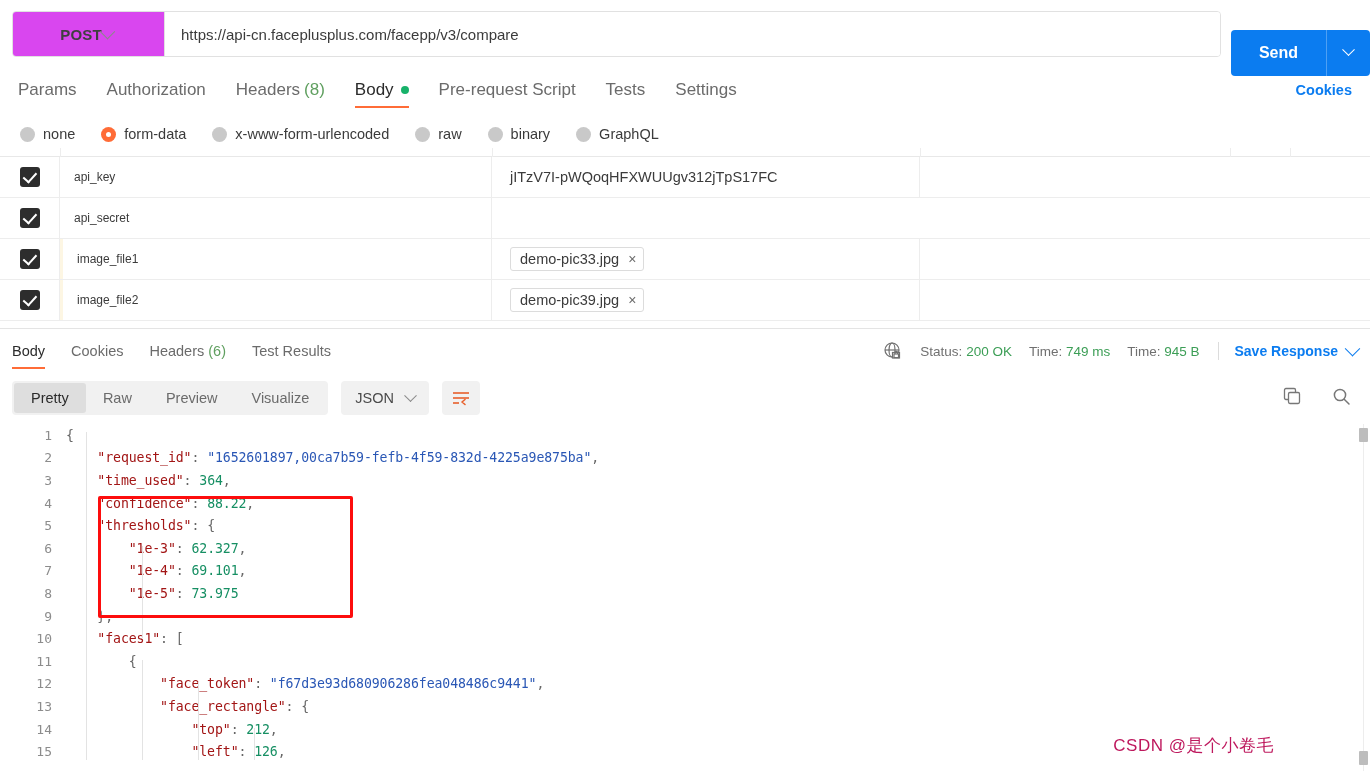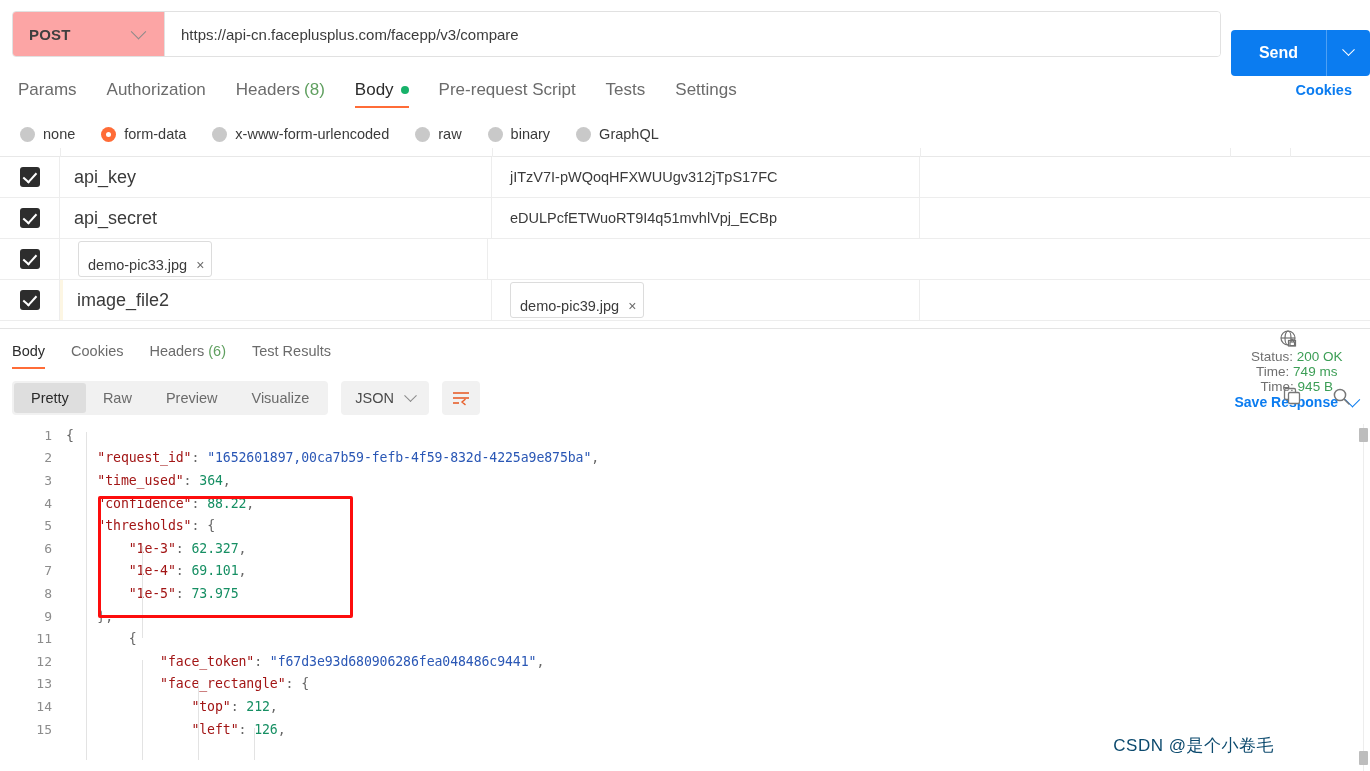--- a/index.html
+++ b/index.html
@@ -17,22 +17,22 @@
   .urlbar {
     position: absolute; left: 0; top: 0; width: 1370px; height: 68px;
     display: flex; align-items: center; padding: 10px 0 10px 12px;
   }
   .method-url {
     display: flex; align-items: stretch; flex: 1 1 auto;
     border: 1px solid #e1e1e1; border-radius: 4px; height: 46px;
     background: #fff; overflow: hidden; margin-right: 10px;
   }
   .method-select {
-    display: flex; align-items: center; justify-content: space-between;
-    width: 152px; background: #fca5a5; border-right: 1px solid #e1e1e1;
+    display: flex; align-items: center; justify-content: center;
+    width: 152px; background: #d946ef; border-right: 1px solid #e1e1e1;
     padding: 0 20px 0 16px; cursor: pointer;
   }
   .method-label { font-size: 15px; font-weight: bold; color: #3f3f3f; letter-spacing:.2px; }
   .chev { width: 11px; height: 11px; border-right: 1.6px solid #8a8a8a; border-bottom: 1.6px solid #8a8a8a;
           transform: rotate(45deg) translate(-2px,-2px); }
   .chev.small { width: 9px; height: 9px; border-width:1.5px; }
   .url-input {
     flex: 1; display:flex; align-items:center; padding: 0 16px;
     font-size: 15px; color: #3b3b3b; background:#fff; cursor: text;
   }
@@ -98,31 +98,31 @@
   .cbx {
     width:20px; height:20px; border-radius:3px; background:#2d2d2d;
     display:flex; align-items:center; justify-content:center; cursor:pointer;
   }
   .cbx::after {
     content:""; width:6px; height:11px; border-right:2.4px solid #fff; border-bottom:2.4px solid #fff;
     transform: rotate(42deg) translate(-1px,-1px);
   }
   .fd-c-key {
     width: 432px; display:flex; align-items:center; padding-left:14px;
-    border-right:1px solid #ededed; font-size:18px; color:#3b3b3b;
+    border-right:1px solid #ededed; font-size:12px; color:#3b3b3b;
   }
   .fd-c-key.file { border-left: 3px solid #fdf6e3; }
   .fd-c-val {
     width: 428px; display:flex; align-items:center; padding-left:18px;
     border-right:1px solid #ededed; font-size:14.5px; color:#3b3b3b;
   }
   .fd-c-desc { flex:1; }
   .file-chip {
     display:inline-flex; align-items:center; border:1px solid #dcdcdc; border-radius:3px;
-    padding: 15px 7px 3px 9px; background:#fff; font-size:14.5px; color:#3b3b3b; cursor:pointer;
+    padding: 3px 7px 3px 9px; background:#fff; font-size:14.5px; color:#3b3b3b; cursor:pointer;
   }
   .file-chip .x {
     margin-left:9px; color:#6b6b6b; font-size:14px; line-height:1; cursor:pointer;
   }
   .fd-minicol { position:absolute; top:-9px; width:1px; height:9px; background:#ededed; }
 
   
   .resp-head {
     position:absolute; left:0; top:328px; width:1370px; height:44px;
     border-top:1px solid #e4e4e4;
@@ -130,21 +130,21 @@
   }
   .rstab {
     font-size:14.5px; color:#6b6b6b; margin-right:26px; cursor:pointer;
     height:44px; display:flex; align-items:center; position:relative; white-space:nowrap;
   }
   .rstab.active { color:#2b2b2b; }
   .rstab.active::after {
     content:""; position:absolute; left:0; right:0; bottom:4px; height:2px; background:#ff6c37;
   }
   .resp-meta {
-    position:absolute; right:12px; top:0; height:44px; display:flex; align-items:center; gap:0;flex-direction:column;
+    position:absolute; right:12px; top:0; height:44px; display:flex; align-items:center; gap:0;
   }
   .meta-item { font-size:13.5px; color:#707070; margin-left:17px; white-space:nowrap; }
   .meta-item b { font-weight:normal; }
   .meta-val { color:#3c9e56; }
   .meta-divider { width:1px; height:18px; background:#dcdcdc; margin-left:18px; }
   .save-resp {
     font-size:14px; font-weight:bold; color:#0b7cf0; margin-left:16px; cursor:pointer;
     display:flex; align-items:center;
   }
   .save-resp .chev { border-color:#0b7cf0; margin-left:9px; }
@@ -203,21 +203,21 @@
     position:absolute; right:2px; top:424px; width:8px; height:347px;
   }
   .vscroll .track { position:absolute; left:3px; top:0; bottom:0; width:1px; background:#ededed; }
   .vthumb-top {
     position:absolute; right:2px; top:428px; width:9px; height:14px; background:#bdbdbd; border-radius:1px;
   }
   .vthumb-bot {
     position:absolute; right:2px; bottom:6px; width:9px; height:14px; background:#bdbdbd; border-radius:1px;
   }
   .watermark {
-    position:absolute; right:96px; bottom:14px; font-size:17px; color:#0c4a6e;
+    position:absolute; right:96px; bottom:14px; font-size:17px; color:#be185d;
     font-family:"Liberation Sans", sans-serif; letter-spacing:.5px; white-space:nowrap; z-index:7;
   }
 </style>
 </head>
 <body>
 
 <div class="app">
 
   <div class="urlbar">
     <div class="method-url">
@@ -303,28 +303,28 @@
       <div class="fd-c-key">api_key</div>
       <div class="fd-c-val">jITzV7I-pWQoqHFXWUUgv312jTpS17FC</div>
       <div class="fd-c-desc"></div>
     </div>
 
     <div class="fd-row">
       <div class="fd-c-check">
         <span class="cbx"></span>
       </div>
       <div class="fd-c-key">api_secret</div>
-      <div class="fd-c-val">eDULPcfETWuoRT9I4q51mvhlVpj_ECBp</div>
       <div class="fd-c-desc"></div>
     </div>
 
     <div class="fd-row">
       <div class="fd-c-check">
         <span class="cbx"></span>
       </div>
+      <div class="fd-c-key file">image_file1</div>
       <div class="fd-c-val">
         <span class="file-chip">
           <span>demo-pic33.jpg</span>
           <span class="x">×</span>
         </span>
       </div>
       <div class="fd-c-desc"></div>
     </div>
 
     <div class="fd-row">
@@ -461,20 +461,24 @@
         </div>
         <div class="cline">
           <div class="lnum">8</div>
           <div class="ctext"><span class="tk-pun">        </span><span class="tk-key">"1e-5"</span><span class="tk-pun">: </span><span class="tk-num">73.975</span></div>
         </div>
         <div class="cline">
           <div class="lnum">9</div>
           <div class="ctext"><span class="tk-pun">    </span><span class="tk-pun">},</span></div>
         </div>
         <div class="cline">
+          <div class="lnum">10</div>
+          <div class="ctext"><span class="tk-pun">    </span><span class="tk-key">"faces1"</span><span class="tk-pun">: </span><span class="tk-pun">[</span></div>
+        </div>
+        <div class="cline">
           <div class="lnum">11</div>
           <div class="ctext"><span class="tk-pun">        </span><span class="tk-pun">{</span></div>
         </div>
         <div class="cline">
           <div class="lnum">12</div>
           <div class="ctext"><span class="tk-pun">            </span><span class="tk-key">"face_token"</span><span class="tk-pun">: </span><span class="tk-str">"f67d3e93d680906286fea048486c9441"</span><span class="tk-pun">,</span></div>
         </div>
         <div class="cline">
           <div class="lnum">13</div>
           <div class="ctext"><span class="tk-pun">            </span><span class="tk-key">"face_rectangle"</span><span class="tk-pun">: </span><span class="tk-pun">{</span></div>

